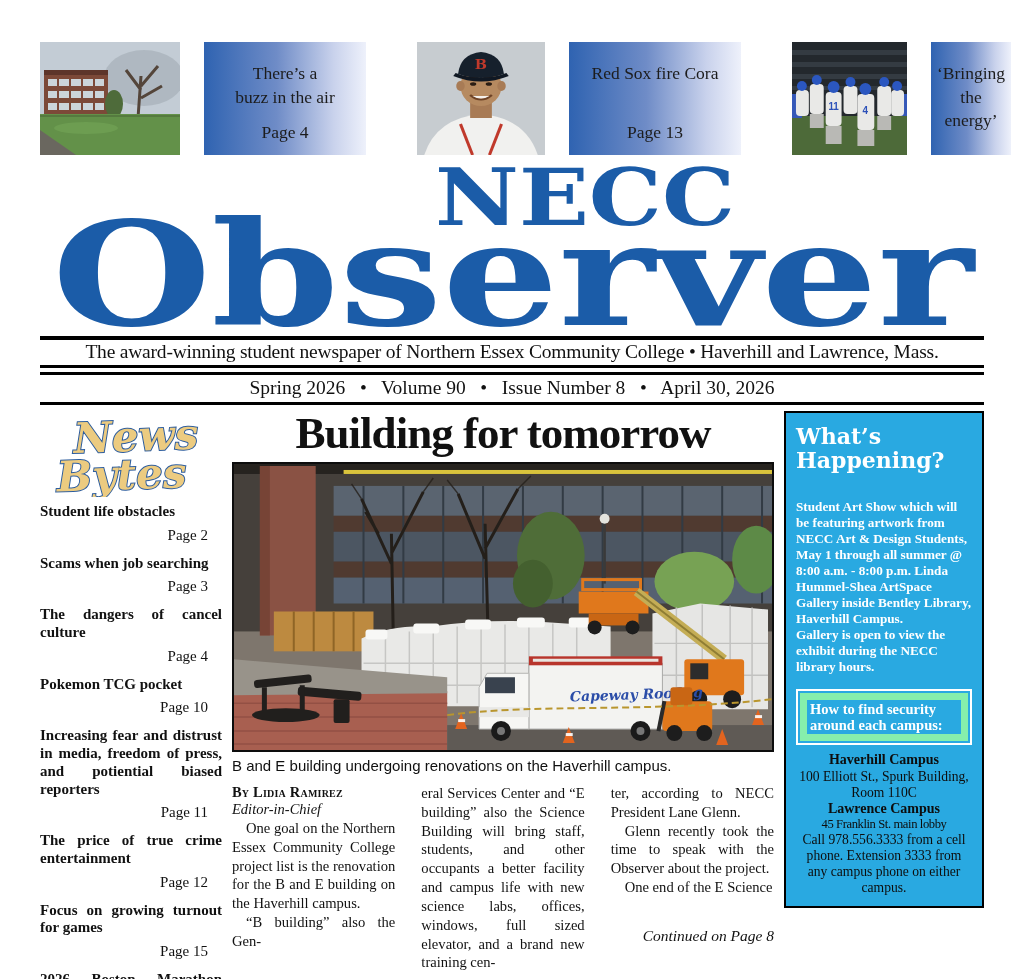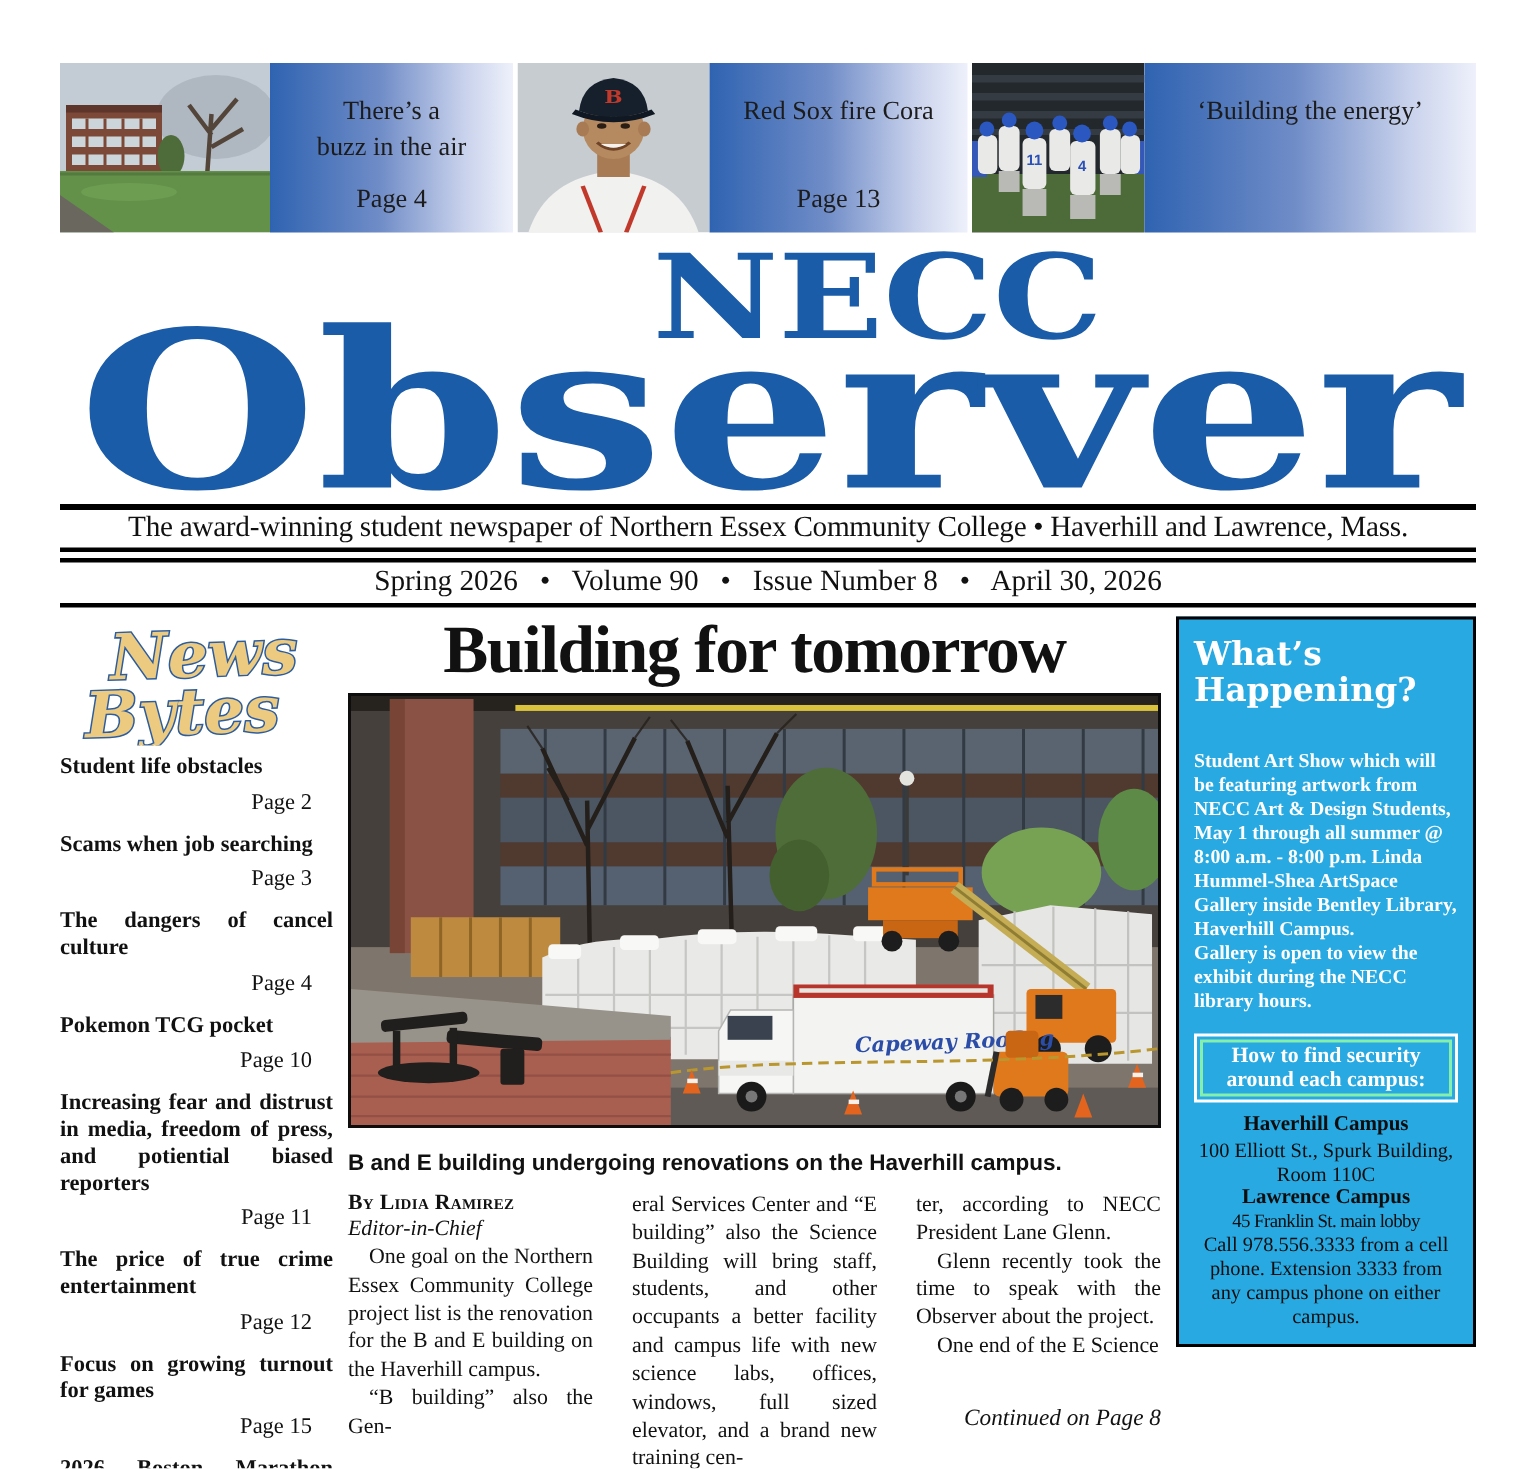--- a/index.html
+++ b/index.html
@@ -1,21 +1,21 @@
 <!DOCTYPE html>
 <html><head>
 <meta charset="utf-8">
 <style>
   html,body{margin:0;padding:0;background:#fff;}
   .page{position:relative;width:1024px;height:979px;background:#fff;overflow:hidden;
         font-family:"Liberation Serif",serif;color:#111;}
   .inner{margin:0 40px;width:944px;}
 
   
-  .promo-strip{display:flex;margin-top:42px;height:113px;}
+  .promo-strip{display:flex;margin-top:42px;height:113px;gap:24px;}
   .promo-strip svg{height:113px;display:block;}
   .seg{flex:0 0 auto;}
   .gap3{width:3px;}
   .promo-box{display:flex;flex-direction:column;justify-content:space-between;
     background:linear-gradient(90deg,#2f63b1 0%,#6f8cc7 45%,#c9d2ec 80%,#eef1fb 100%);
     padding:20px 6px 12px;box-sizing:border-box;text-align:center;}
   .promo-title{font-size:17.5px;color:#1c1c1c;white-space:pre-line;line-height:1.35;}
   .promo-page{font-size:17.5px;color:#1c1c1c;}
 
   
@@ -36,39 +36,39 @@
   .nb-title{font-weight:bold;font-size:15px;line-height:1.18;text-align:justify;}
   .nb-page{font-size:15px;text-align:right;padding-right:14px;margin-top:6px;}
 
   
   .main-col{flex:1 1 auto;min-width:0;}
   .headline{font-size:45px;font-weight:bold;text-align:center;line-height:1;
             letter-spacing:-1px;margin:0 0 6px;}
   .photo-wrap{border:2px solid #0d0d0d;line-height:0;}
   .photo-wrap svg{width:100%;height:286px;}
   .photo-credit{font-size:12px;font-weight:bold;text-align:right;margin:2px 0 0;}
-  .photo-caption{font-family:"Liberation Sans",sans-serif;font-weight:bold;
-                 font-size:15px;margin:15px 0 10px;}
+  .photo-caption{font-family:"Liberation Sans",sans-serif;font-weight:normal;
+                 font-size:15px;margin:5px 0 10px;}
   .art-cols{display:flex;gap:26px;}
   .art-col{flex:1 1 0;min-width:0;}
   .art-col p{margin:0;font-size:14.6px;line-height:1.29;text-align:justify;}
   .art-col p.indent{text-indent:14px;}
   .byline{font-weight:bold;font-size:14.5px;font-variant:small-caps;letter-spacing:0.2px;}
   .byrole{font-style:italic;font-size:14.5px;margin-bottom:1px;}
   .continued{font-style:italic;font-size:15.5px;text-align:right;margin-top:30px;}
 
   
   .happening{flex:0 0 200px;box-sizing:border-box;background:#29a9e1;border:2px solid #000;
              padding:12px 10px 10px;color:#fff;align-self:flex-start;}
   .wh-title{font-family:"DejaVu Serif",serif;font-weight:bold;font-size:22px;
             line-height:1.08;margin:0 0 26px;}
   .wh-event{font-weight:bold;font-size:13.2px;line-height:1.22;margin:0 0 13px;
             white-space:pre-line;}
   .sec-frame{border:2px solid #fff;padding:2px;margin:2px 0 7px;}
-  .sec-frame-inner{border:2px solid #86efac;padding:1px 3px;text-align:center;
+  .sec-frame-inner{border:7px solid #86efac;padding:1px 3px;text-align:left;
                    font-weight:bold;font-size:14.5px;line-height:1.12;}
   .sec-info{color:#0d0d0d;text-align:center;font-size:13.6px;line-height:1.18;}
   .sec-campus{font-weight:bold;font-size:14px;}
   .sec-addr2{font-size:12.6px;letter-spacing:-0.4px;}
 </style>
 </head>
 <body>
 
 <div class="page">
  <div class="inner">
@@ -163,21 +163,21 @@
         <circle cx="59" cy="40" r="5"></circle>
             <circle cx="74" cy="47" r="6"></circle>
             <circle cx="93" cy="40" r="5"></circle>
         <circle cx="106" cy="44" r="5"></circle>
       </g>
       <text x="42" y="68" text-anchor="middle" font-size="10" font-weight="bold" fill="#2b50b8" font-family="Liberation Sans, sans-serif">11</text>
       <text x="74" y="72" text-anchor="middle" font-size="10" font-weight="bold" fill="#2b50b8" font-family="Liberation Sans, sans-serif">4</text>
     </svg>
 
     <div class="promo-box seg" style="flex:1 1 auto">
-      <div class="promo-title">‘Building the energy’</div>
+      <div class="promo-title">‘Bringing the energy’</div>
     </div>
   </div>
 
   <div class="masthead">
     <svg width="944" height="181" viewBox="0 0 944 181">
       <text x="395" y="70" font-size="78" font-weight="bold" font-family="DejaVu Serif, serif" textLength="300" lengthAdjust="spacingAndGlyphs" fill="#1b5ca8">NECC</text>
       <text x="12" y="170" font-size="145" font-weight="bold" font-family="DejaVu Serif, serif" textLength="922" lengthAdjust="spacingAndGlyphs" fill="#1b5ca8">Observer</text>
     </svg>
   </div>
 

